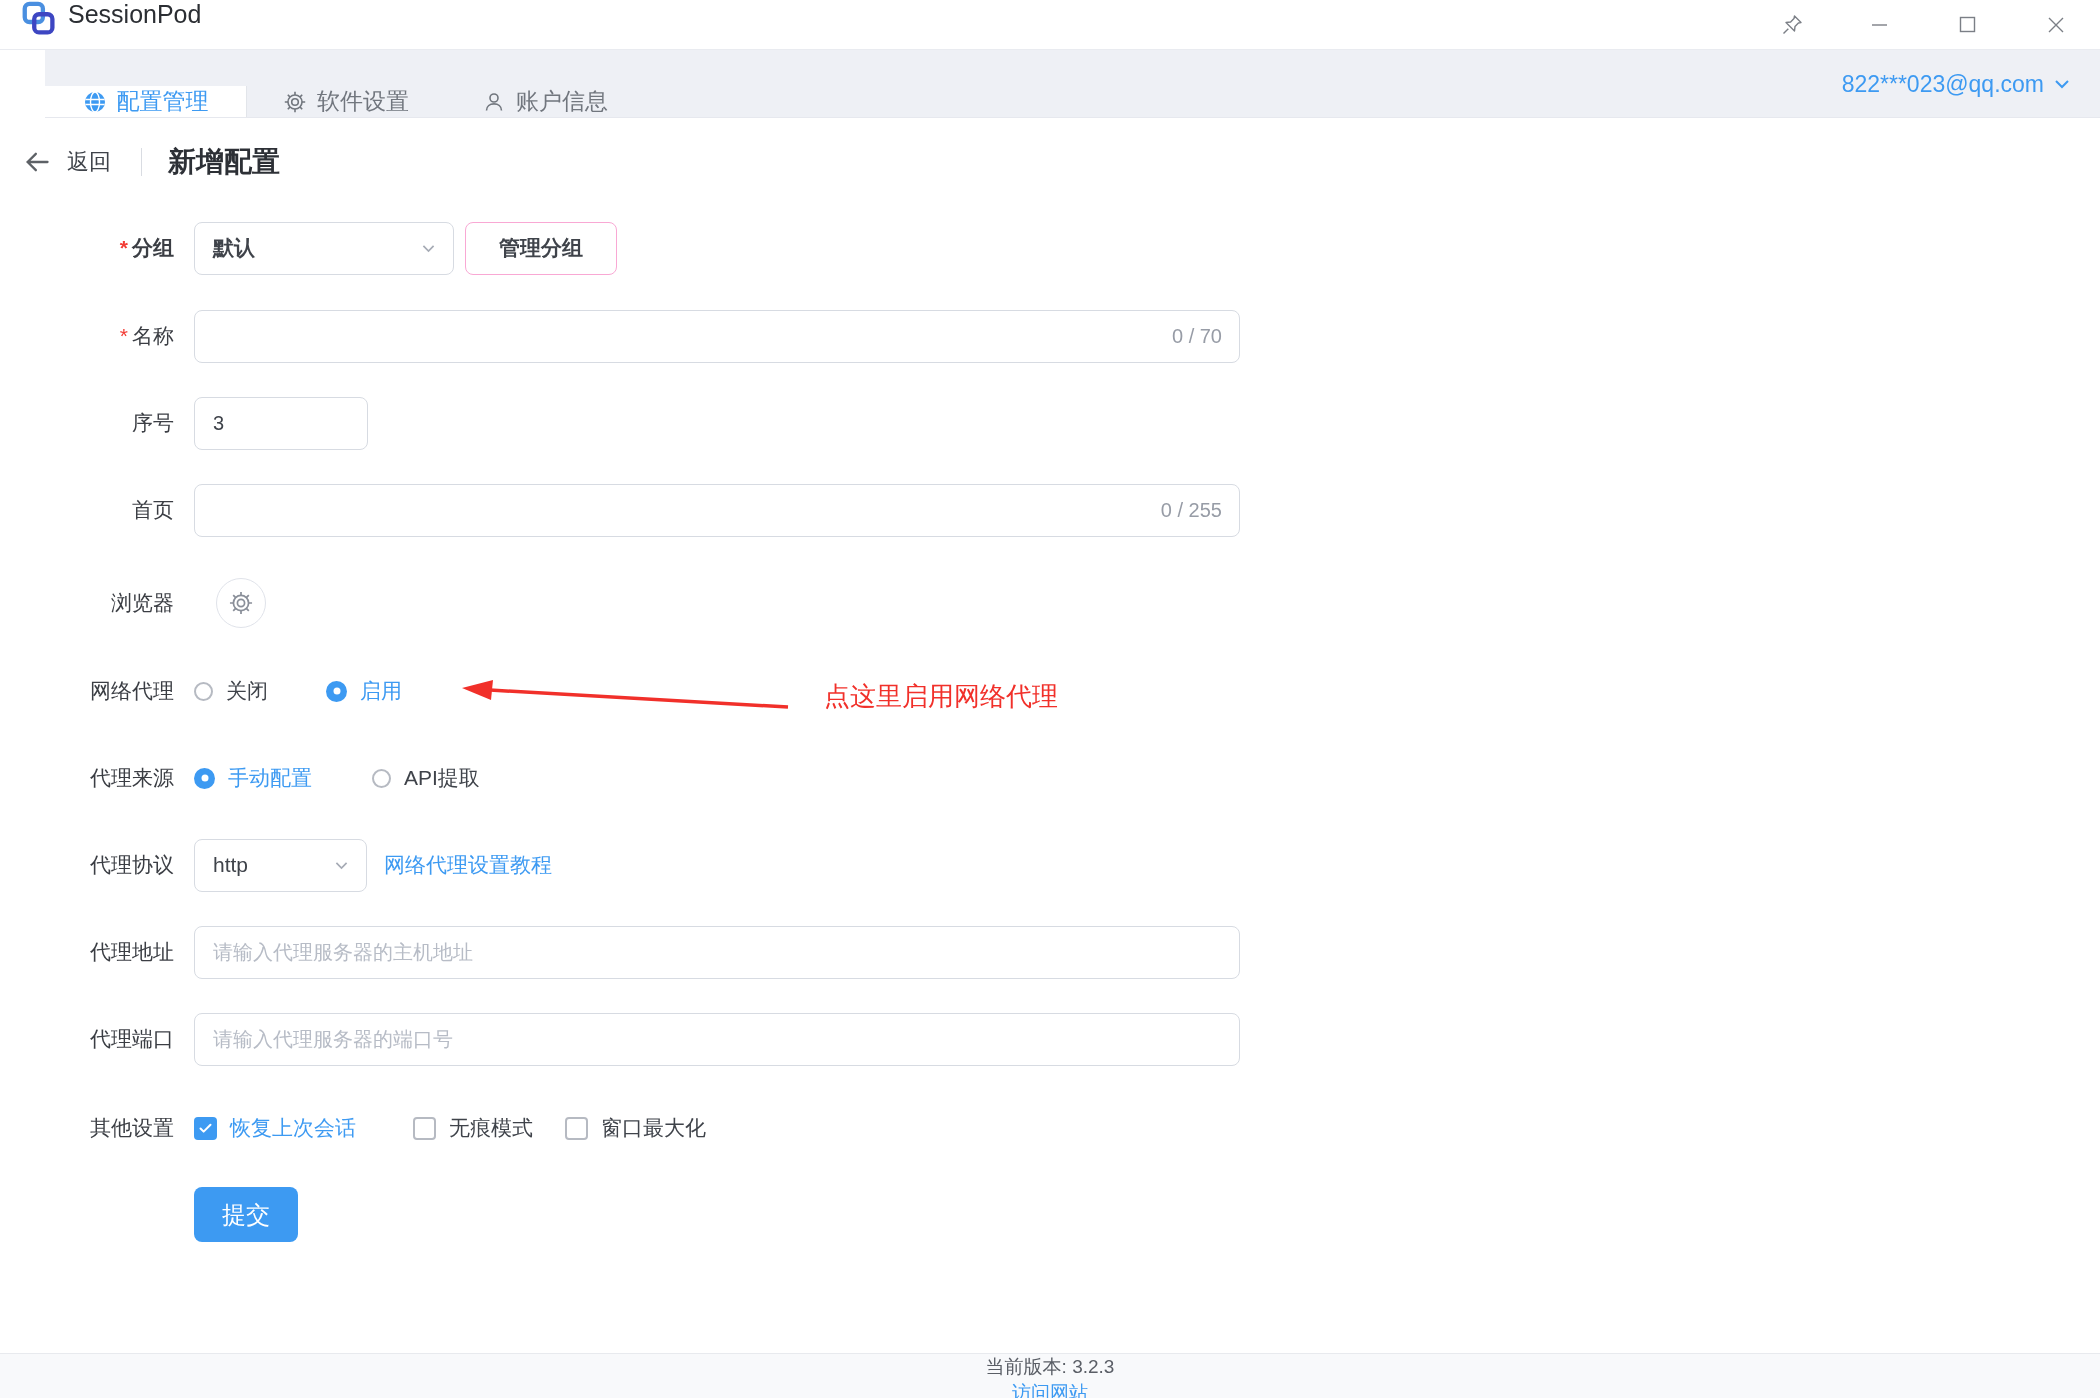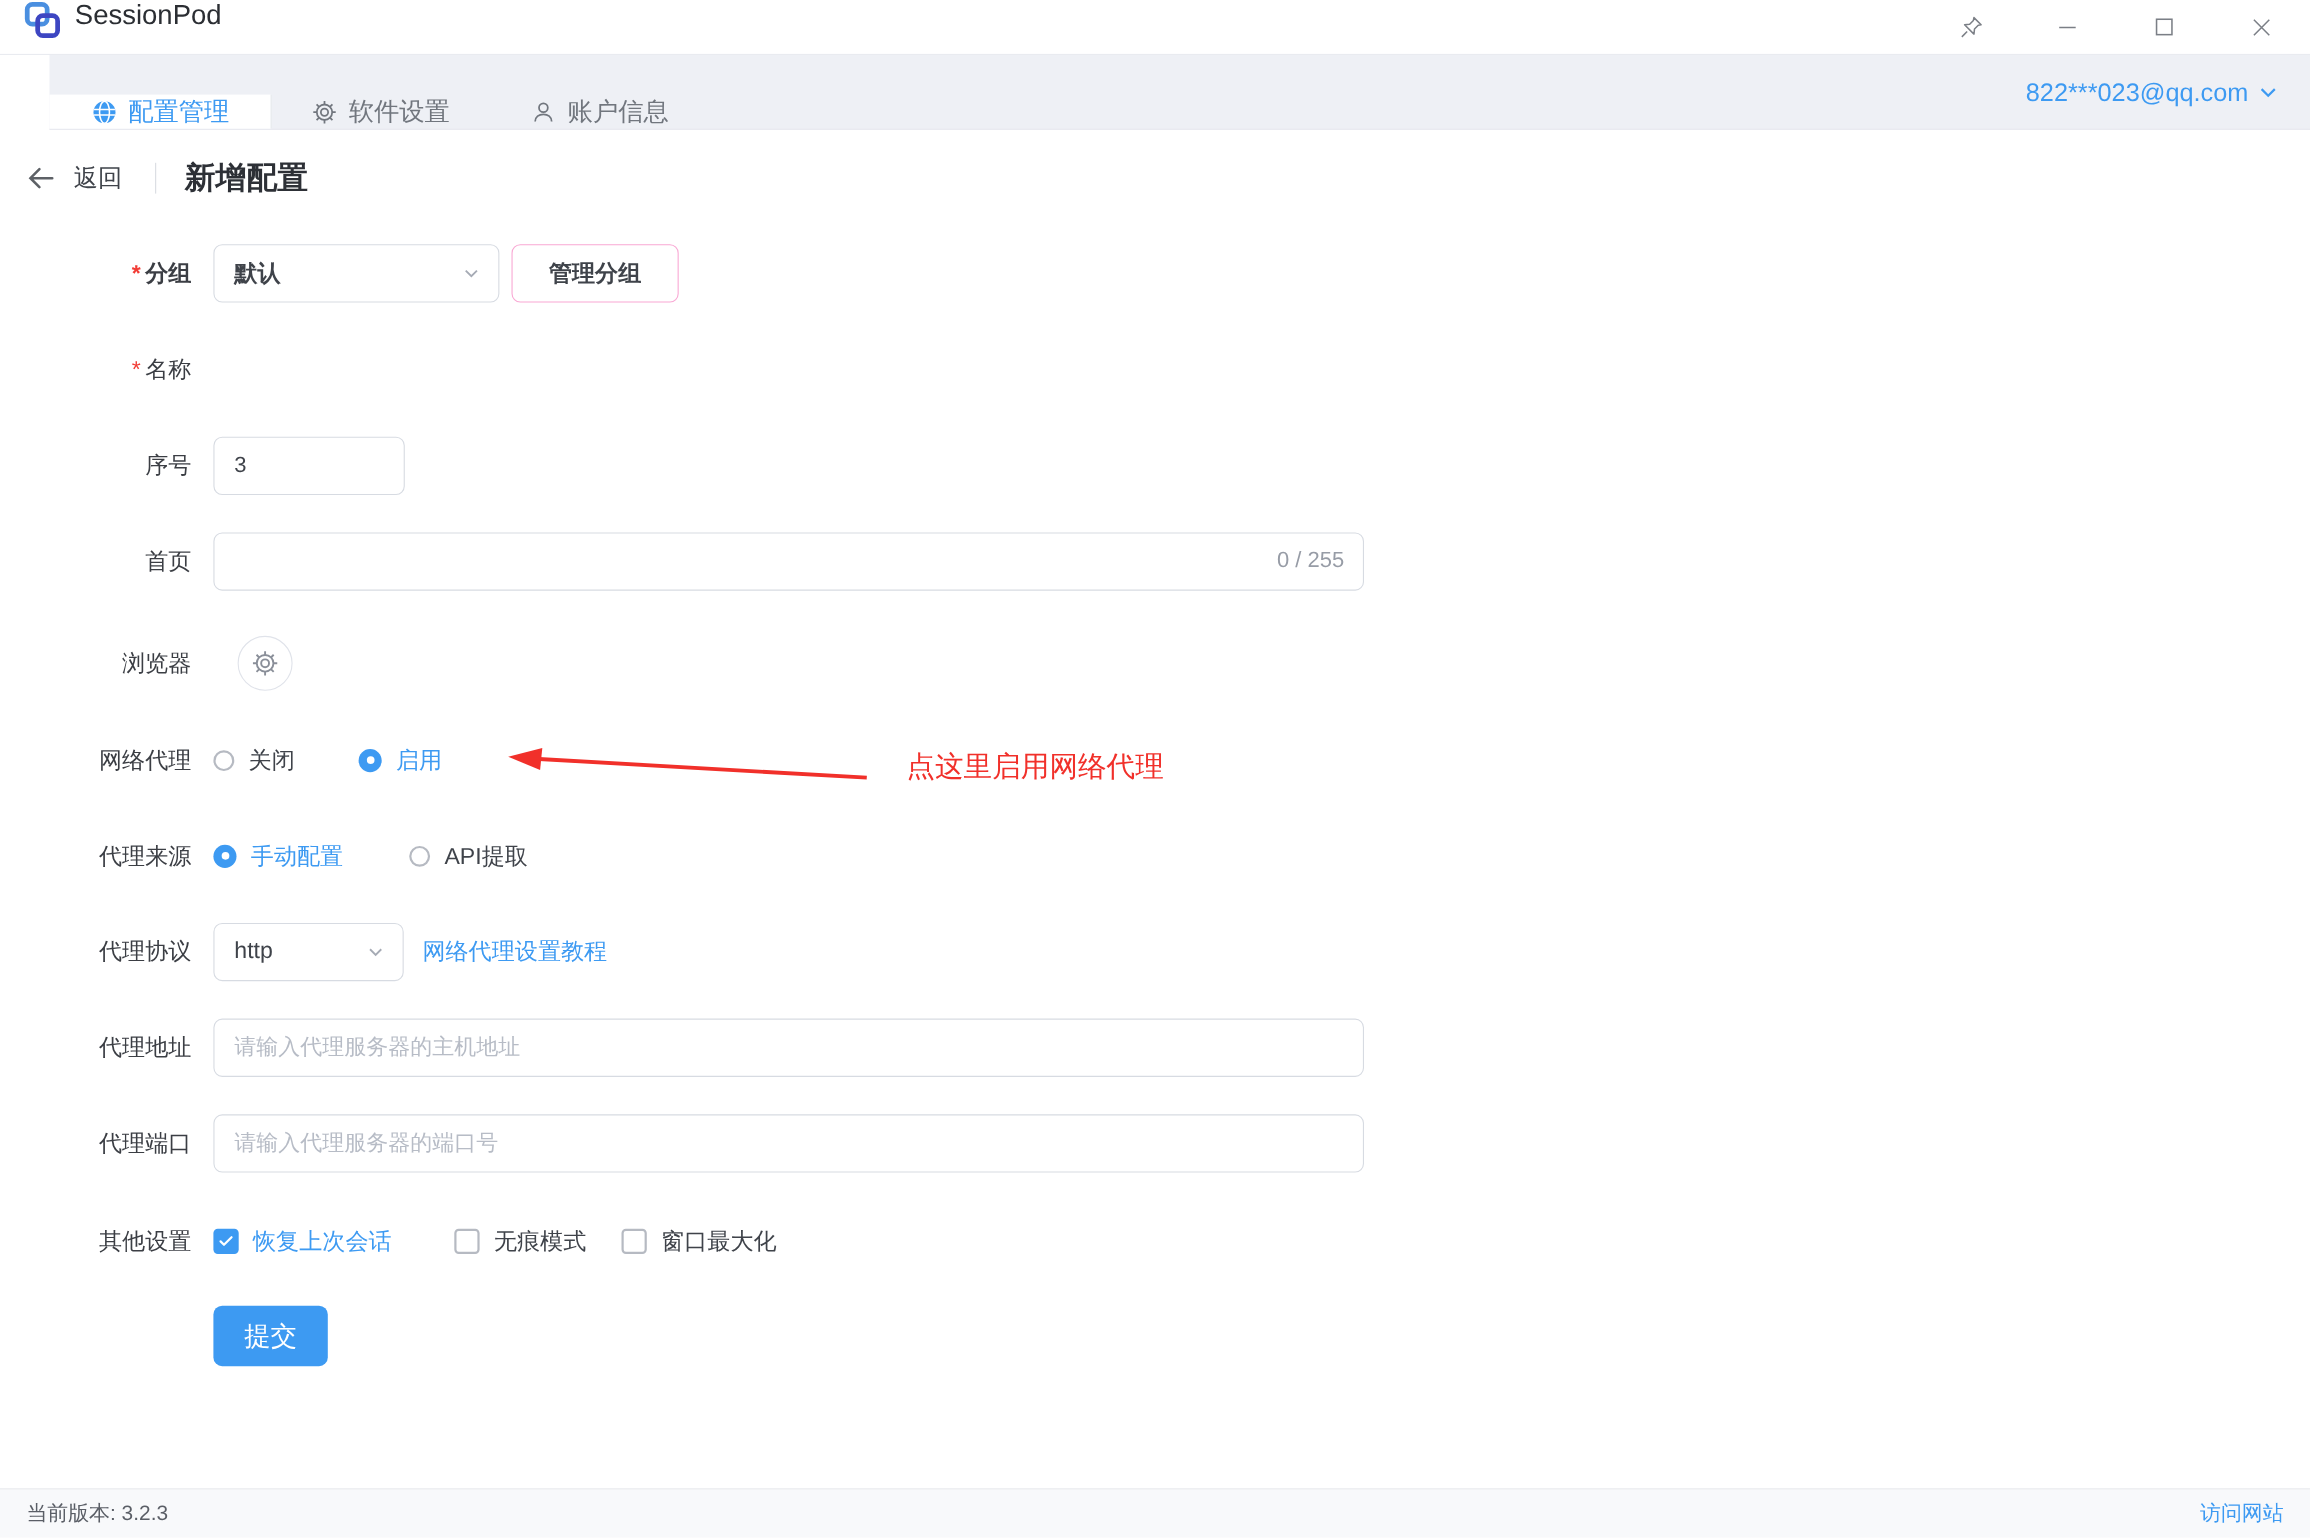--- a/index.html
+++ b/index.html
@@ -104,21 +104,21 @@
   }
 
   
   .annot-arrow { position:absolute; left:450px; top:676px; width:350px; height:44px; }
   .annot-text { position:absolute; left:824px; top:679px; font-size:26px; color:#f1302a; white-space:nowrap; }
 
   
   .footer {
     position:absolute; left:0; top:1353px; width:2100px; height:45px;
     background:#f8f9fb; border-top:1px solid #e8eaee;
-    display:flex; align-items:center; justify-content:space-between; padding:0 24px;
+    display:flex; align-items:center; justify-content:space-between; padding:0 24px;flex-direction:column;
   }
   .footer-version { font-size:19px; color:#5a5e66; }
   .footer-link { font-size:19px; color:#3d9af2; }
 </style>
 </head>
 <body>
 
 <div class="titlebar">
   <svg class="logo" viewBox="0 0 44 44">
     <rect x="5.5" y="4.5" width="21" height="21" rx="5.5" fill="none" stroke="#4a8fe0" stroke-width="5"></rect>
@@ -202,20 +202,26 @@
       <svg class="chev" viewBox="0 0 20 20" fill="none" stroke="currentColor" stroke-width="2">
           <path d="M4 7l6 6 6-6"></path>
         </svg>
     </div>
     <div class="btn-plain">管理分组</div>
   </div>
 </div>
 
 <div class="row" style="top:309px;">
   <div class="lbl"><span class="req">*</span><span>名称</span></div>
+  <div class="ctl" style="flex:none; width:1046px;">
+    <div class="input-wrap" style="width:1046px;">
+      <input class="text-input" type="text" value="" style="">
+      <span class="counter">0 / 70</span>
+    </div>
+  </div>
 </div>
 
 <div class="row" style="top:396px;">
   <div class="lbl">序号</div>
   <div class="ctl" style="width:174px;">
     <div class="input-wrap" style="width:174px;">
       <input class="text-input short" type="text" value="3" style="">
     </div>
   </div>
 </div>

